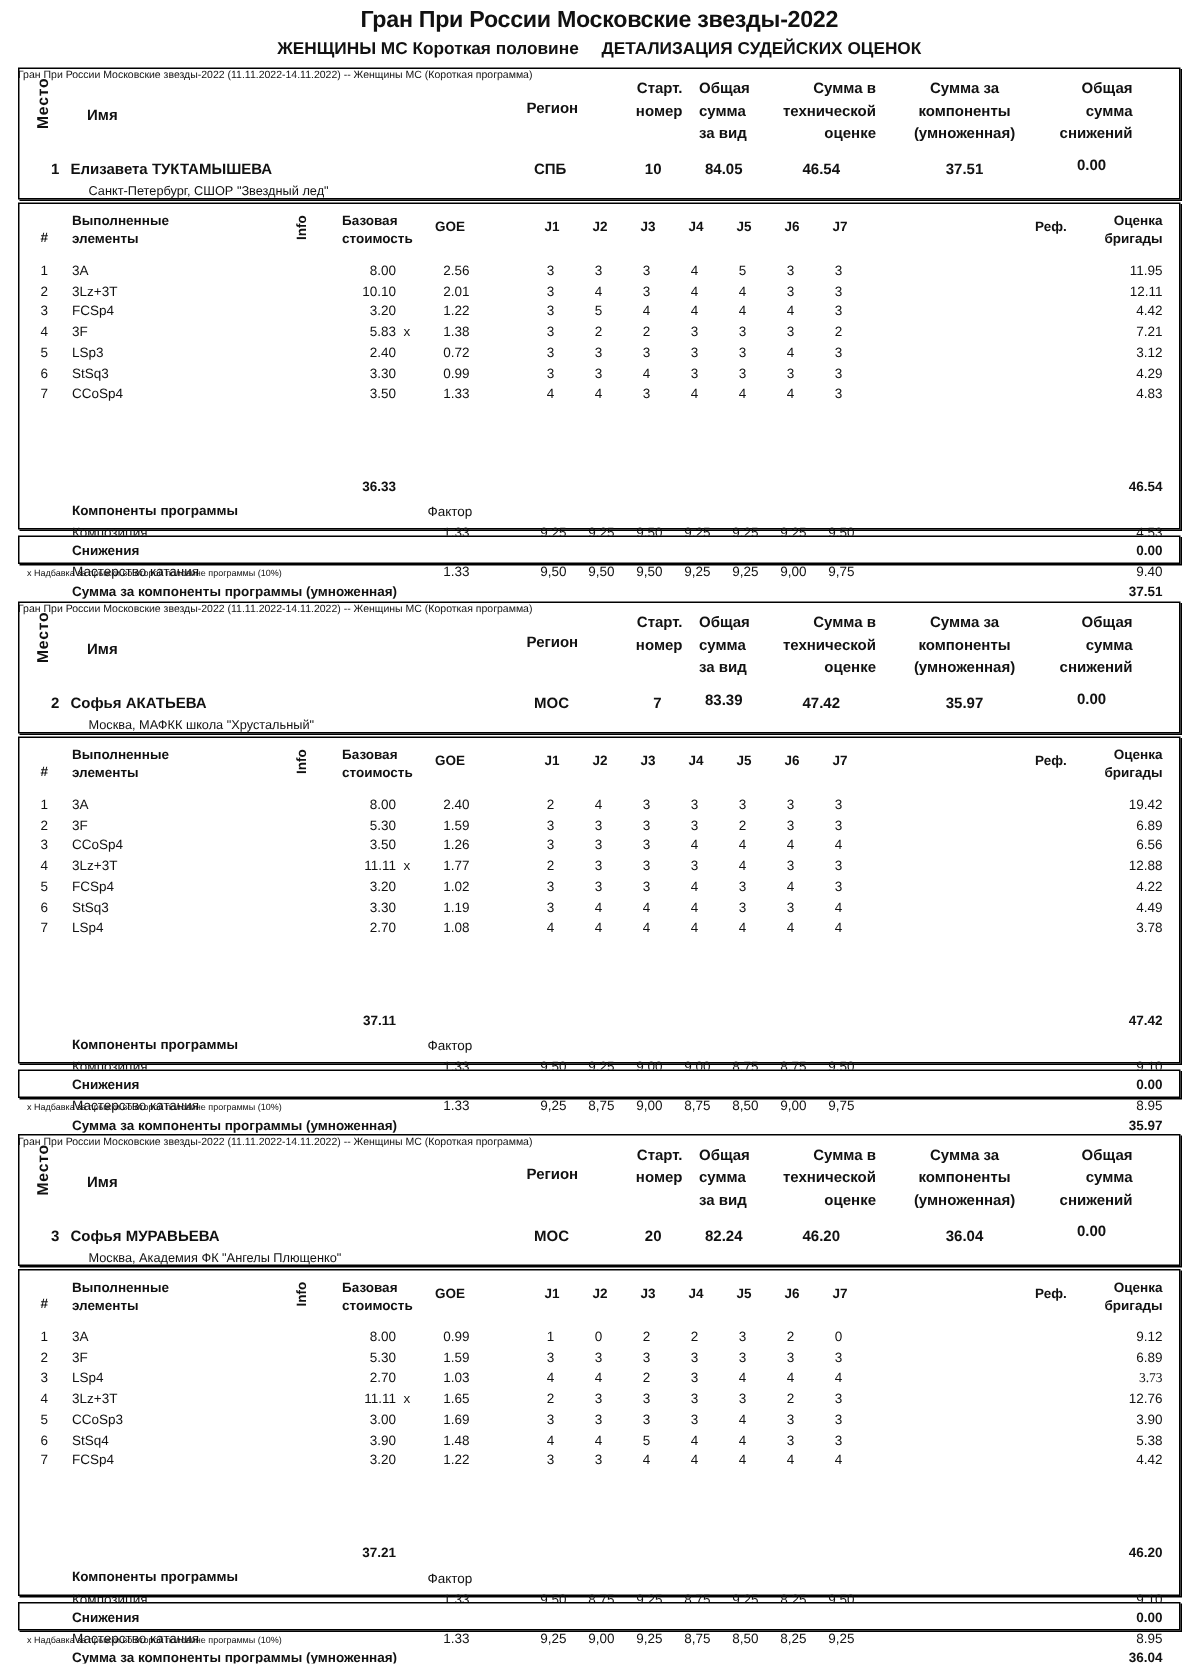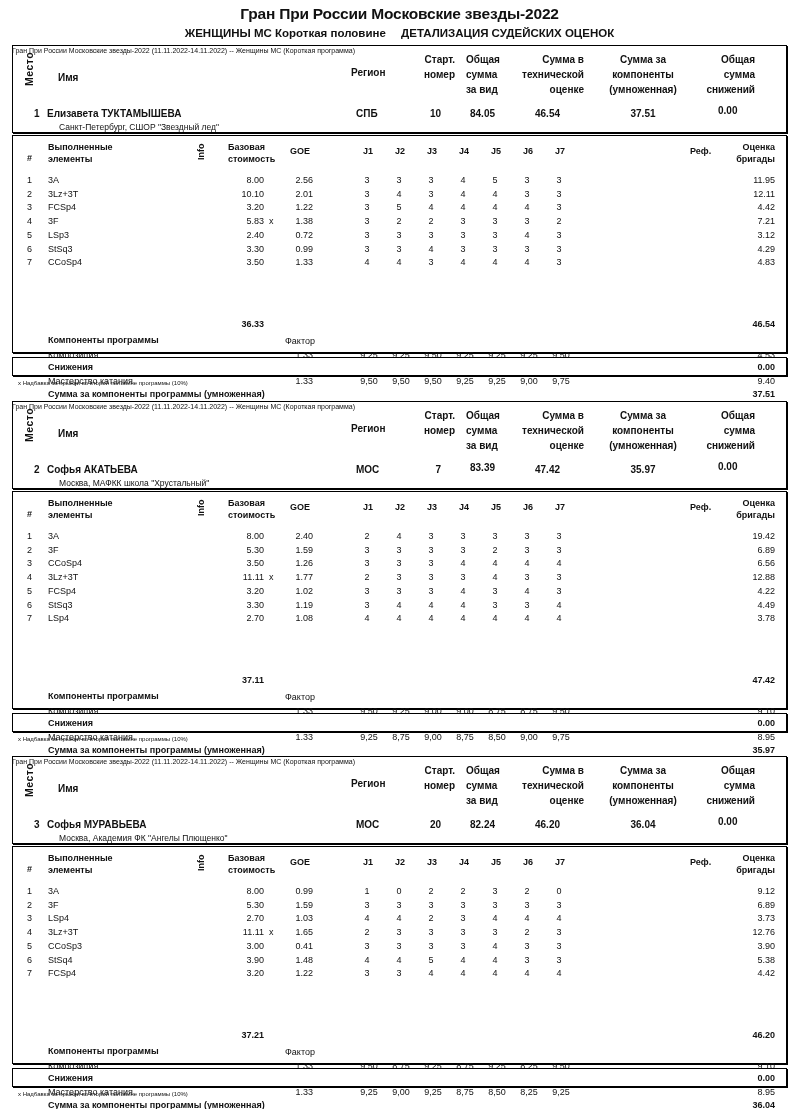--- a/index.html
+++ b/index.html
@@ -610,21 +610,21 @@
             <div class="abs t9 c" style="left:475px;width:14px;top:52.7px;">3</div>
             <div class="abs t9 c" style="left:507px;width:14px;top:52.7px;">3</div>
             <div class="abs t9 c" style="left:539px;width:14px;top:52.7px;">3</div>
           </div>
           <div>
             <div class="abs t9 " style="left:14px;width:10px;top:66.4px;">3</div>
             <div class="abs t9 " style="left:35px;top:66.4px;">LSp4</div>
             <div class="abs t9 r" style="left:200px;width:51px;top:66.4px;">2.70</div>
             <div class="abs t9 " style="left:256px;top:66.4px;"></div>
             <div class="abs t9 r" style="left:262px;width:38px;top:66.4px;">1.03</div>
-            <div class="abs t9 r" style="left:700px;width:62px;top:66.4px;">3.73</div>
+            <div class="abs t9 r" style="left:700px;width:62px;top:66.4px;font-family:Liberation Serif, serif;">3.73</div>
             <div class="abs t9 c" style="left:347px;width:14px;top:66.4px;">4</div>
             <div class="abs t9 c" style="left:379px;width:14px;top:66.4px;">4</div>
             <div class="abs t9 c" style="left:411px;width:14px;top:66.4px;">2</div>
             <div class="abs t9 c" style="left:443px;width:14px;top:66.4px;">3</div>
             <div class="abs t9 c" style="left:475px;width:14px;top:66.4px;">4</div>
             <div class="abs t9 c" style="left:507px;width:14px;top:66.4px;">4</div>
             <div class="abs t9 c" style="left:539px;width:14px;top:66.4px;">4</div>
           </div>
           <div>
             <div class="abs t9 " style="left:14px;width:10px;top:80.1px;">4</div>
@@ -639,21 +639,21 @@
             <div class="abs t9 c" style="left:443px;width:14px;top:80.1px;">3</div>
             <div class="abs t9 c" style="left:475px;width:14px;top:80.1px;">3</div>
             <div class="abs t9 c" style="left:507px;width:14px;top:80.1px;">2</div>
             <div class="abs t9 c" style="left:539px;width:14px;top:80.1px;">3</div>
           </div>
           <div>
             <div class="abs t9 " style="left:14px;width:10px;top:93.8px;">5</div>
             <div class="abs t9 " style="left:35px;top:93.8px;">CCoSp3</div>
             <div class="abs t9 r" style="left:200px;width:51px;top:93.8px;">3.00</div>
             <div class="abs t9 " style="left:256px;top:93.8px;"></div>
-            <div class="abs t9 r" style="left:262px;width:38px;top:93.8px;">0.41</div>
+            <div class="abs t9 r" style="left:262px;width:38px;top:93.8px;">1.69</div>
             <div class="abs t9 r" style="left:700px;width:62px;top:93.8px;">3.90</div>
             <div class="abs t9 c" style="left:347px;width:14px;top:93.8px;">3</div>
             <div class="abs t9 c" style="left:379px;width:14px;top:93.8px;">3</div>
             <div class="abs t9 c" style="left:411px;width:14px;top:93.8px;">3</div>
             <div class="abs t9 c" style="left:443px;width:14px;top:93.8px;">3</div>
             <div class="abs t9 c" style="left:475px;width:14px;top:93.8px;">4</div>
             <div class="abs t9 c" style="left:507px;width:14px;top:93.8px;">3</div>
             <div class="abs t9 c" style="left:539px;width:14px;top:93.8px;">3</div>
           </div>
           <div>

